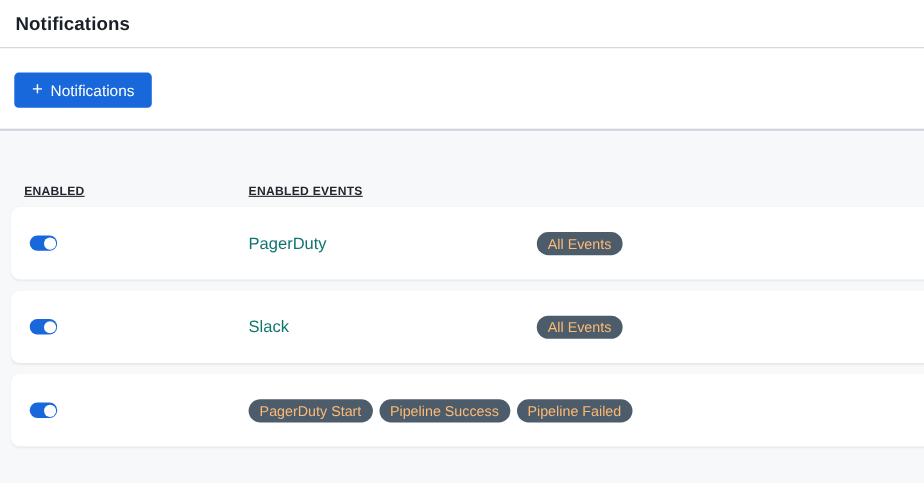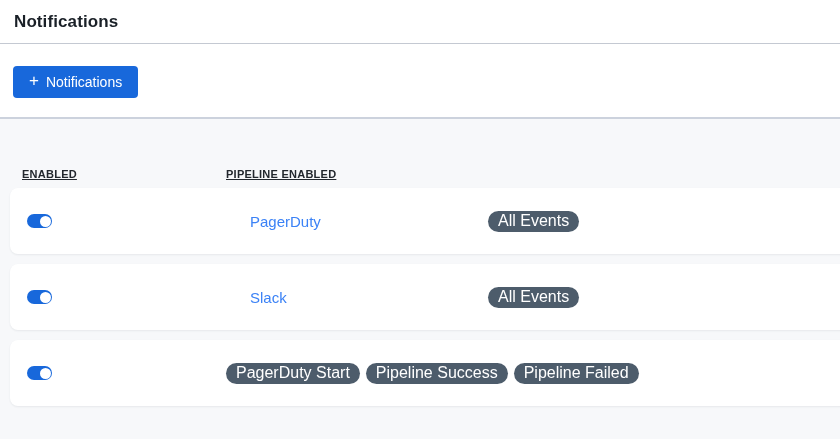--- a/index.html
+++ b/index.html
@@ -93,22 +93,21 @@
     margin: 0 -30px 10px 10px;
     height: 66px;
     background: #ffffff;
     border-radius: 8px;
     box-shadow: 0 1px 2px rgba(40, 48, 70, 0.08);
     padding-left: 12px;
     box-sizing: border-box;
   }
   .rule-name {
     font-size: 15px;
-    color: #3b82f6;
-    margin-left: 24px;
+    color: #0f766e;
   }
 
   
   .toggle {
     position: relative;
     width: 25px;
     height: 14px;
     border-radius: 8px;
     background: #a6aeb8;
     margin-left: 5px;
@@ -128,22 +127,22 @@
 
   
   .badges { display: flex; gap: 6px; align-items: center; }
   .badge {
     display: inline-flex;
     align-items: center;
     height: 21px;
     padding: 0 10px;
     border-radius: 11px;
     background: var(--badge-bg, #4d5c6b);
-    color: #ffffff;
-    font-size: 16px;
+    color: #fdba74;
+    font-size: 13px;
     white-space: nowrap;
   }
 </style>
 </head>
 <body>
 
 <div class="page">
 
   <header class="page-header">
     <h1 class="page-title">Notifications</h1>
@@ -152,21 +151,21 @@
   <div class="toolbar">
     <button class="btn-primary">
       <span class="plus">+</span>
       <span>Notifications</span>
     </button>
   </div>
 
   <div class="table-section">
     <div class="table-header grid-cols">
       <div class="col">ENABLED</div>
-      <div class="col">PIPELINE ENABLED</div>
+      <div class="col">ENABLED EVENTS</div>
     </div>
     <div class="rows" id="rows">
   <div class="row grid-cols">
     <div class="cell">
       <div class="toggle on">
         <div class="knob"></div>
       </div>
     </div>
     <div class="cell rule-name">PagerDuty</div>
     <div class="cell badges">

